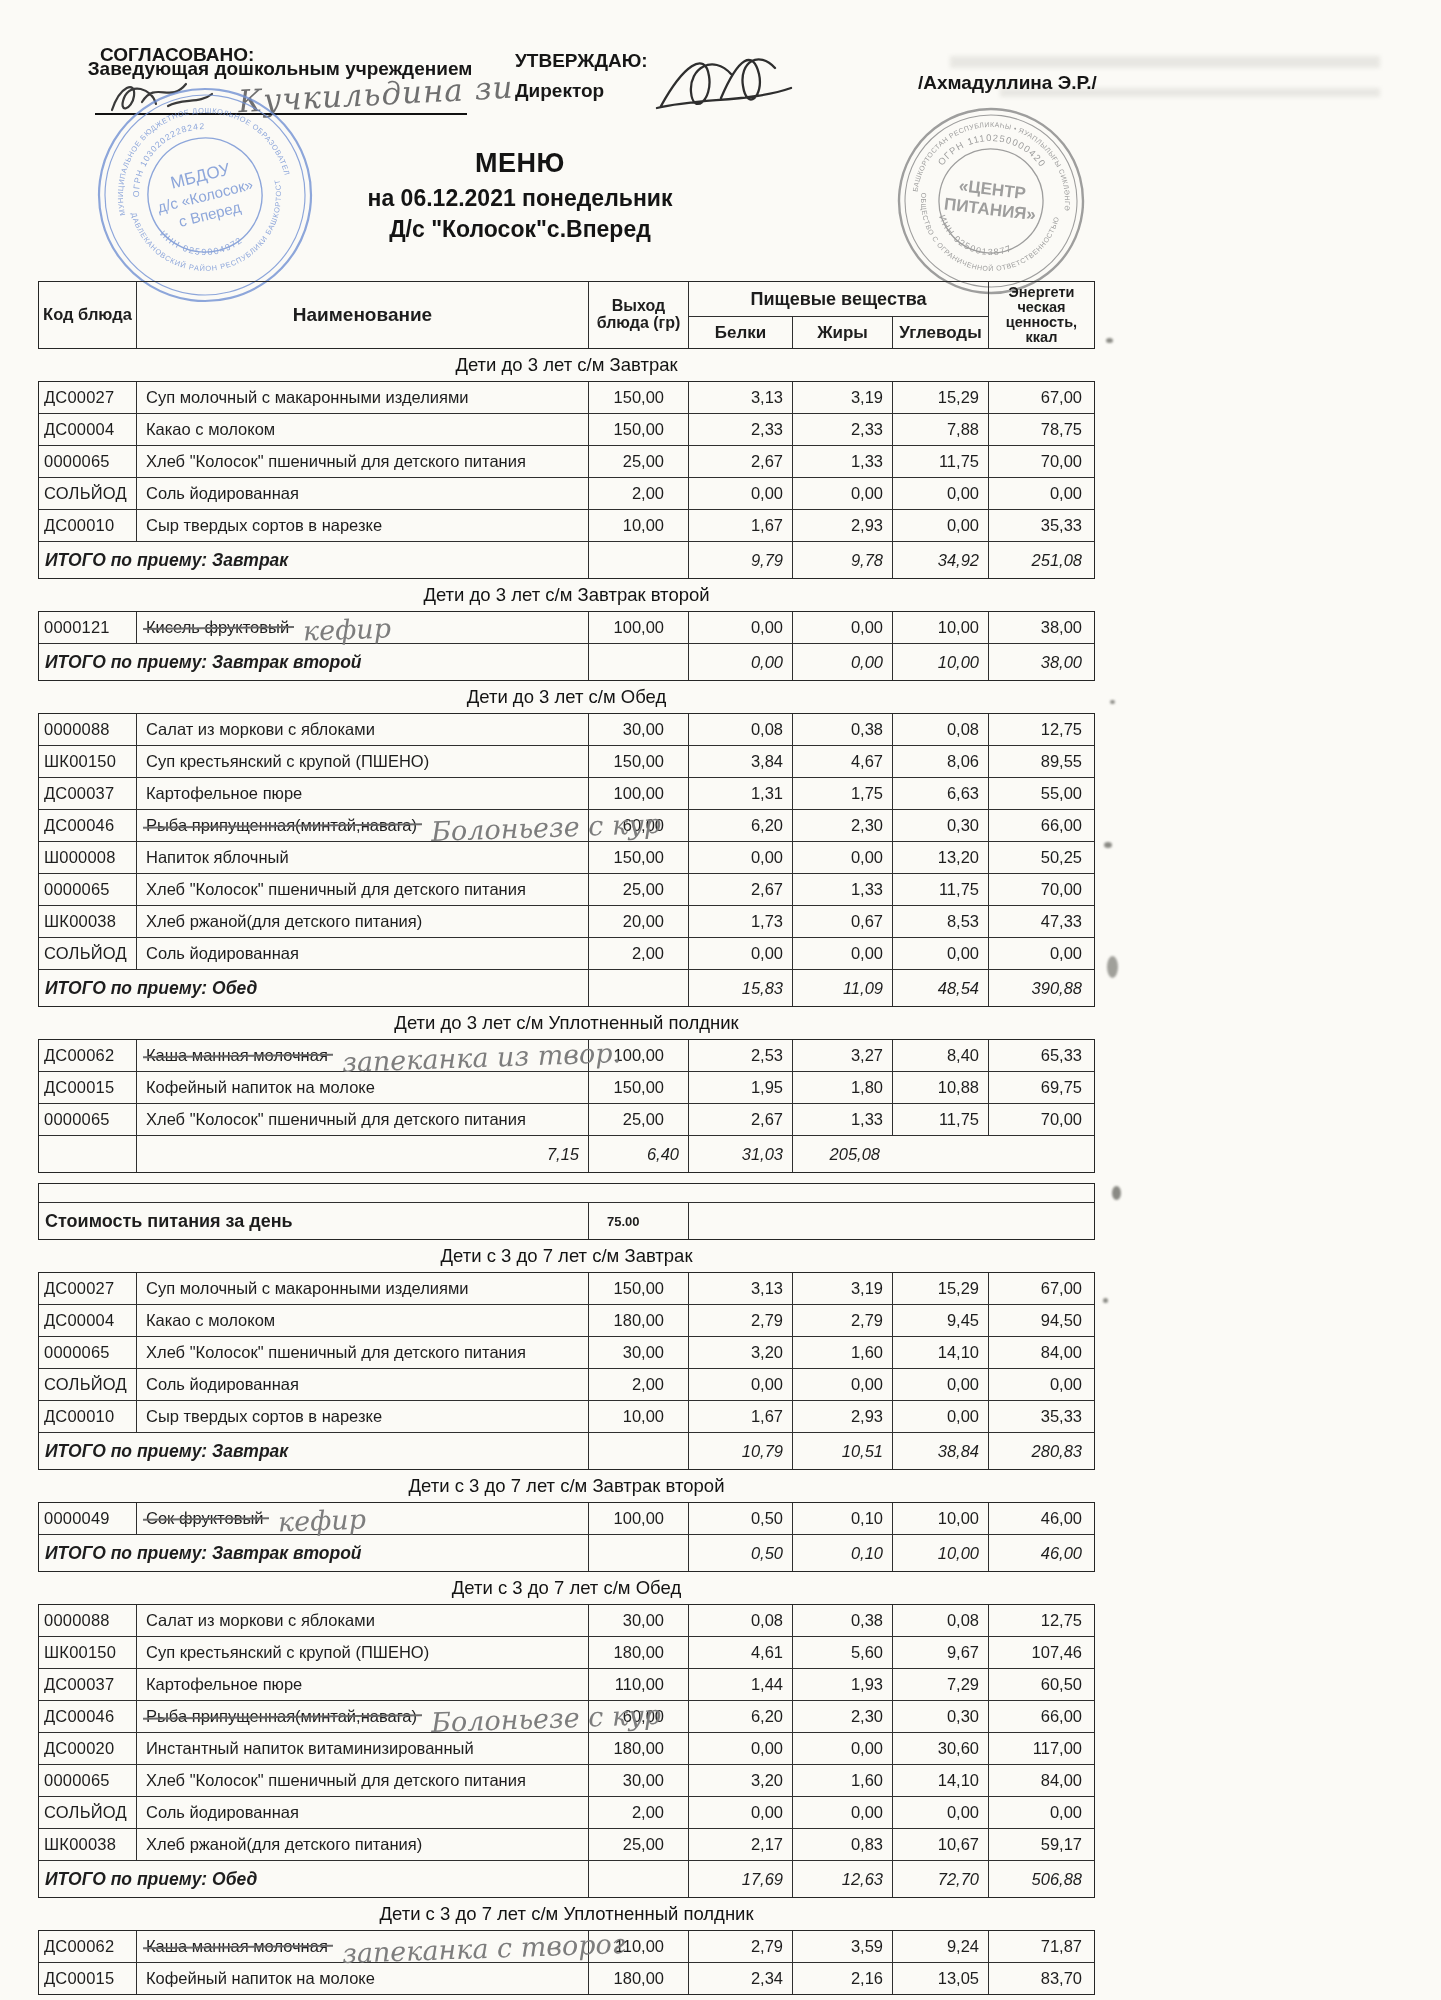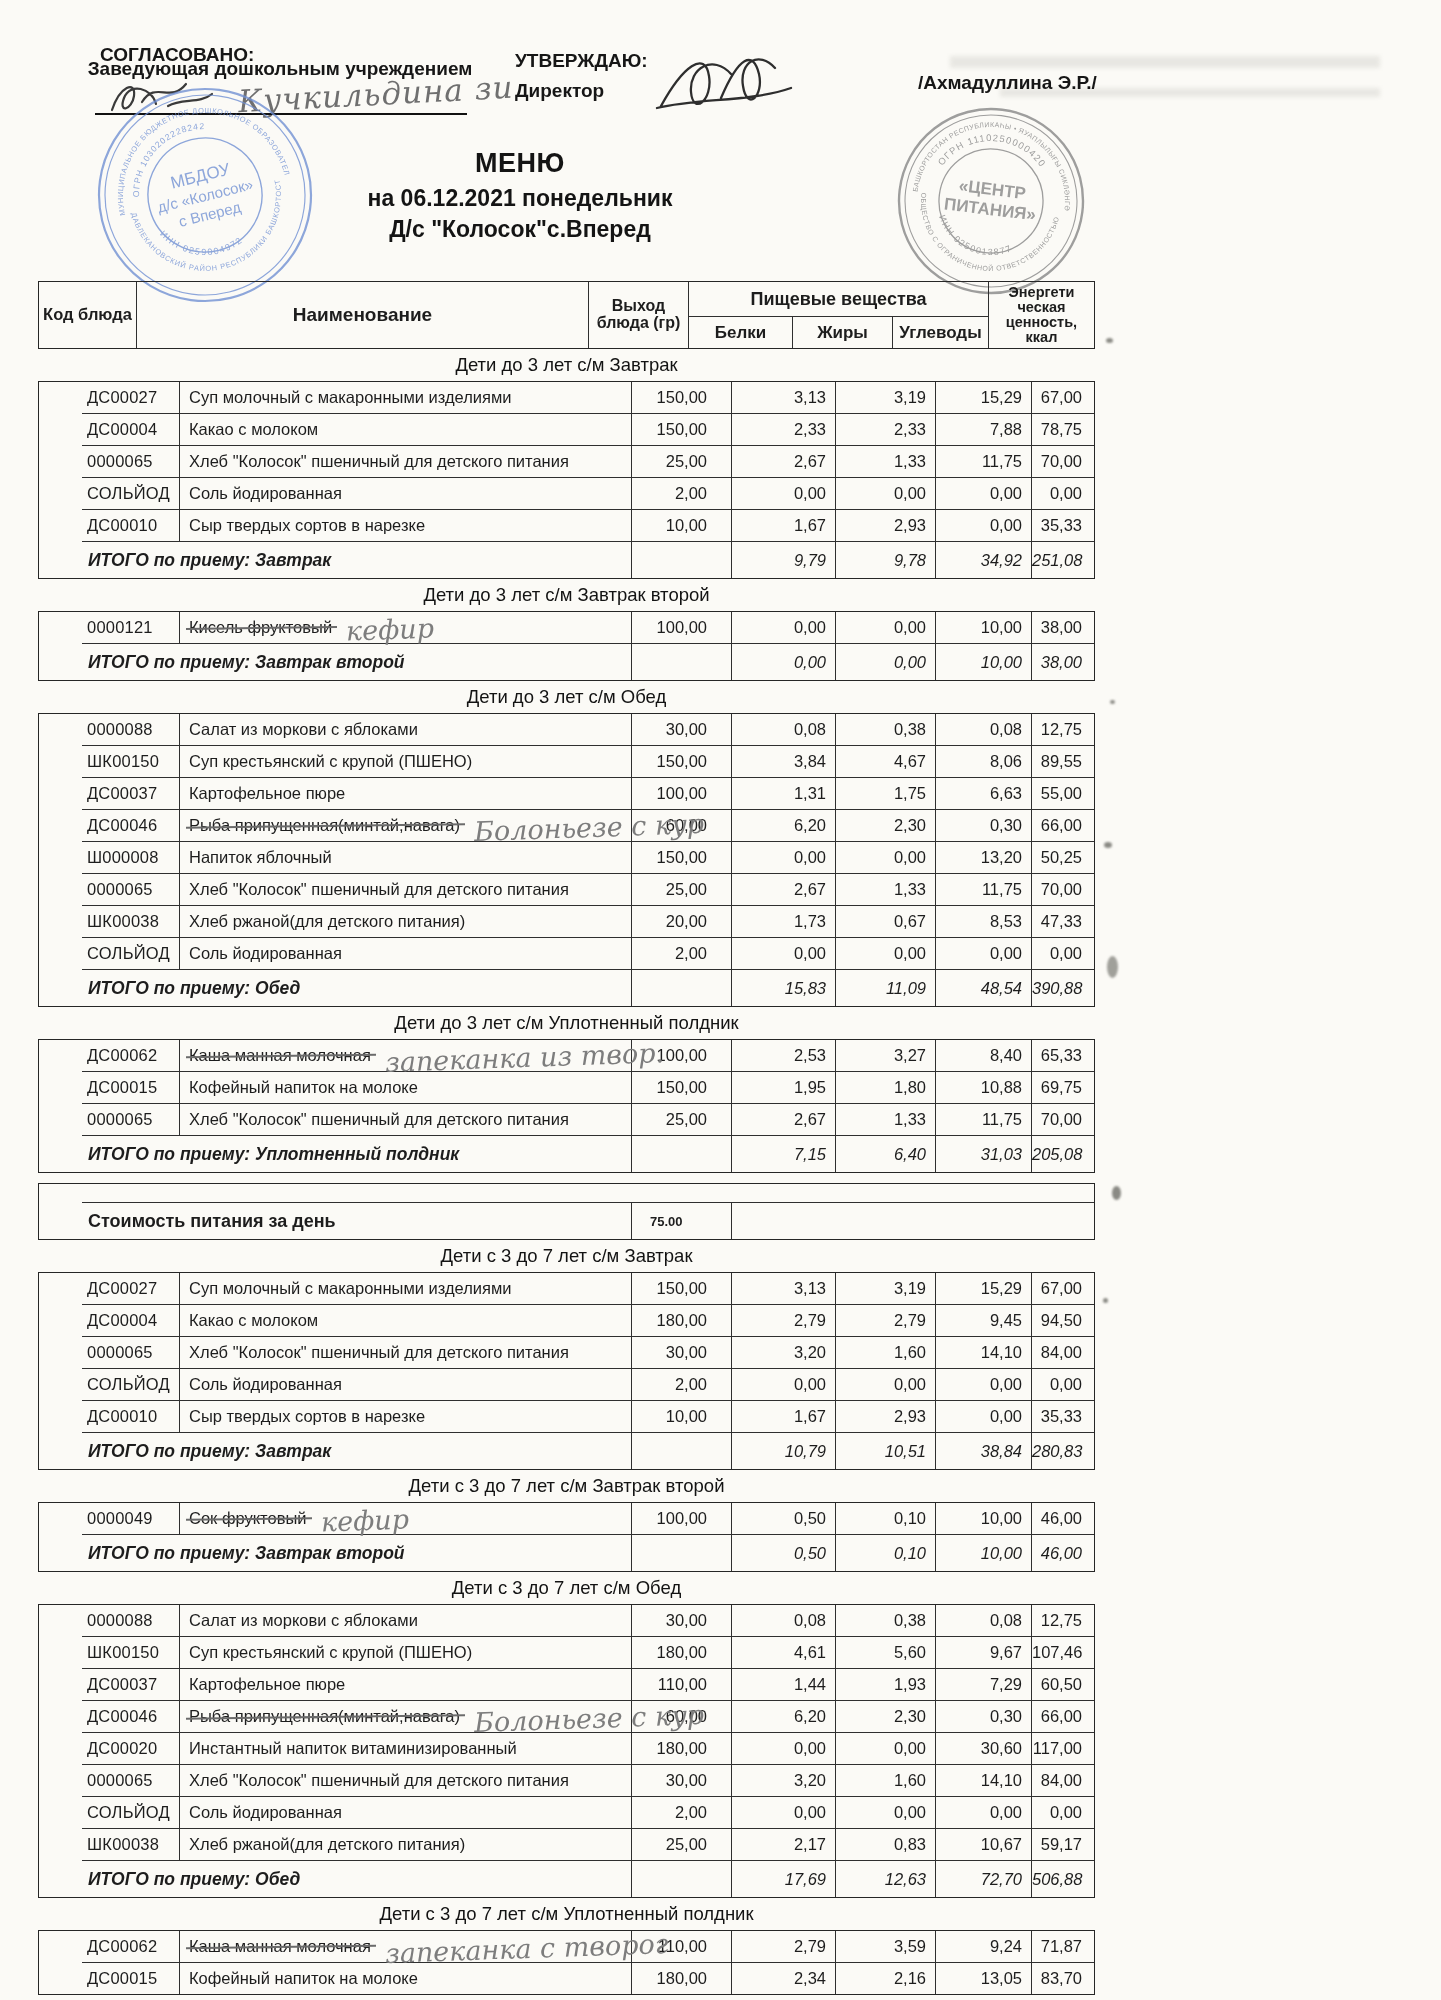--- a/index.html
+++ b/index.html
@@ -32,21 +32,21 @@
   .stamp-left{left:93px;top:83px;transform:rotate(-14deg);}
   .stamp-right{left:893px;top:103px;transform:rotate(7deg);opacity:.85;}
 
   
   .speck{position:absolute;background:#8a8a84;border-radius:50%;filter:blur(1px);}
   .bleed{position:absolute;background:#b9b8b2;filter:blur(2px);opacity:.28;}
 
   
   .doc{position:absolute;left:38px;top:281px;width:1057px;}
   .block{border:1.8px solid #262626;background:transparent;}
-  .row{display:grid;grid-template-columns:97px 452px 100px 104px 100px 96px auto;height:31px;margin-left:43px;}
+  .row{display:grid;grid-template-columns:97px 452px 100px 104px 100px 96px auto;height:31px;}
   .row:not(:first-child){border-top:1.5px solid #2f2f2f;}
   .cell{display:flex;align-items:center;border-left:1.5px solid #2f2f2f;overflow:visible;font-size:16.5px;}
   .row .cell:first-child{border-left:none;}
   .cell.code{padding-left:5px;letter-spacing:.2px;}
   .cell.name{padding-left:9px;white-space:nowrap;}
   .cell.num{justify-content:flex-end;padding-right:9px;}
   .cell.kcal{padding-right:12px;}
   .cell.out{justify-content:flex-end;padding-right:24px;}
   .span2{grid-column:1/3;}
   .rest{grid-column:4/8;}
@@ -408,21 +408,20 @@
             <div class="cell name">
               <div class="pname">Хлеб "Колосок" пшеничный для детского питания</div>
             </div>
             <div class="cell num out">25,00</div>
             <div class="cell num">2,67</div>
             <div class="cell num">1,33</div>
             <div class="cell num">11,75</div>
             <div class="cell num kcal">70,00</div>
           </div>
           <div class="row total-row">
-            <div class="cell lbl span2">ИТОГО по приему: Уплотненный полдник</div>
             <div class="cell num out"></div>
             <div class="cell num">7,15</div>
             <div class="cell num">6,40</div>
             <div class="cell num">31,03</div>
             <div class="cell num kcal">205,08</div>
           </div>
         </div>
         <div class="block cost-block">
           <div class="row" style="height: 18px;">
             <div class="cell spacer full"></div>

